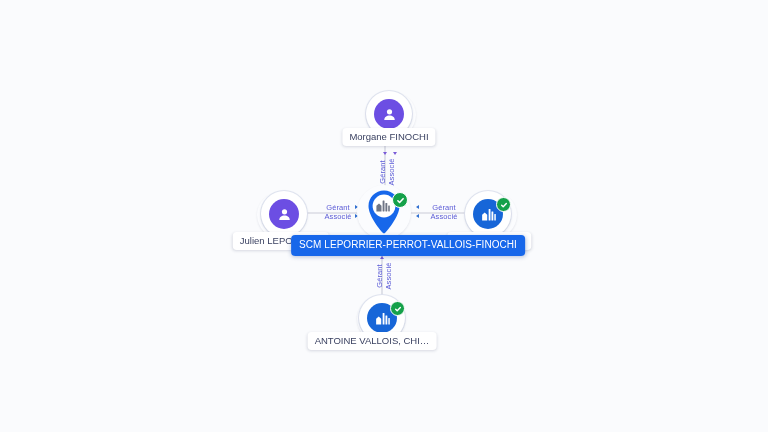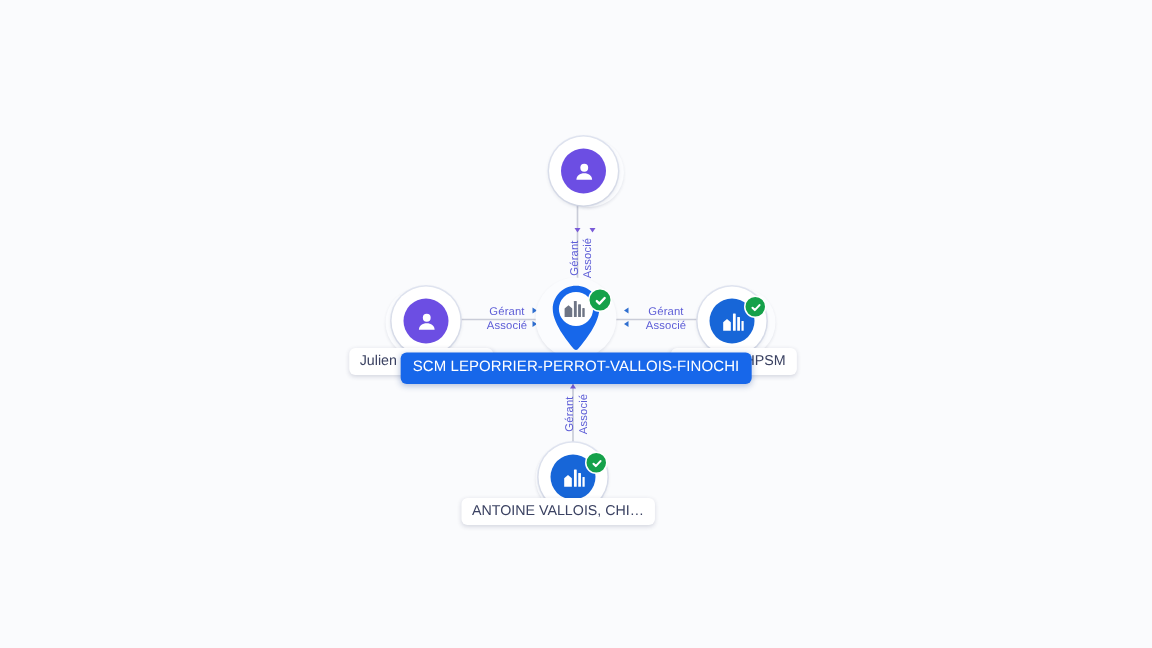--- a/index.html
+++ b/index.html
@@ -190,20 +190,21 @@
   <div class="node" style="left:389px; top:114px;">
     <div class="halo ghost" style="margin-left:-19px; margin-top:-22px;"></div>
     <div class="halo"></div>
     <div class="disc purple">
       <svg width="17" height="17" viewBox="0 0 24 24" fill="#ffffff">
         <circle cx="12" cy="8.2" r="3.7"></circle>
         <path d="M4.6 19.6c0-4.1 3.3-6.3 7.4-6.3s7.4 2.2 7.4 6.3z"></path>
       </svg>
     </div>
   </div>
+  <div class="pill" style="left:389px; top:128px;">Morgane FINOCHI</div>
 
   <div class="node" style="left:284px; top:214px;">
     <div class="halo ghost" style="margin-left:-27px; margin-top:-22px;"></div>
     <div class="halo"></div>
     <div class="disc purple">
       <svg width="17" height="17" viewBox="0 0 24 24" fill="#ffffff">
         <circle cx="12" cy="8.2" r="3.7"></circle>
         <path d="M4.6 19.6c0-4.1 3.3-6.3 7.4-6.3s7.4 2.2 7.4 6.3z"></path>
       </svg>
     </div>
@@ -262,15 +263,15 @@
         </g>
       </svg>
     </div>
     <div class="badge" style="left:8px; top:-20px; width:14px; height:14px;">
       <svg width="9" height="9" viewBox="0 0 24 24" fill="none" stroke="#ffffff" stroke-width="4.2" stroke-linecap="round" stroke-linejoin="round">
         <path d="M5 12.6l4.6 4.6L19 7.2"></path>
       </svg>
     </div>
   </div>
 
-  <div class="tooltip" style="left:384px; top:235px;">SCM LEPORRIER-PERROT-VALLOIS-FINOCHI</div>
+  <div class="tooltip" style="left:408px; top:235px;">SCM LEPORRIER-PERROT-VALLOIS-FINOCHI</div>
 
 </div>
 
 </body></html>

